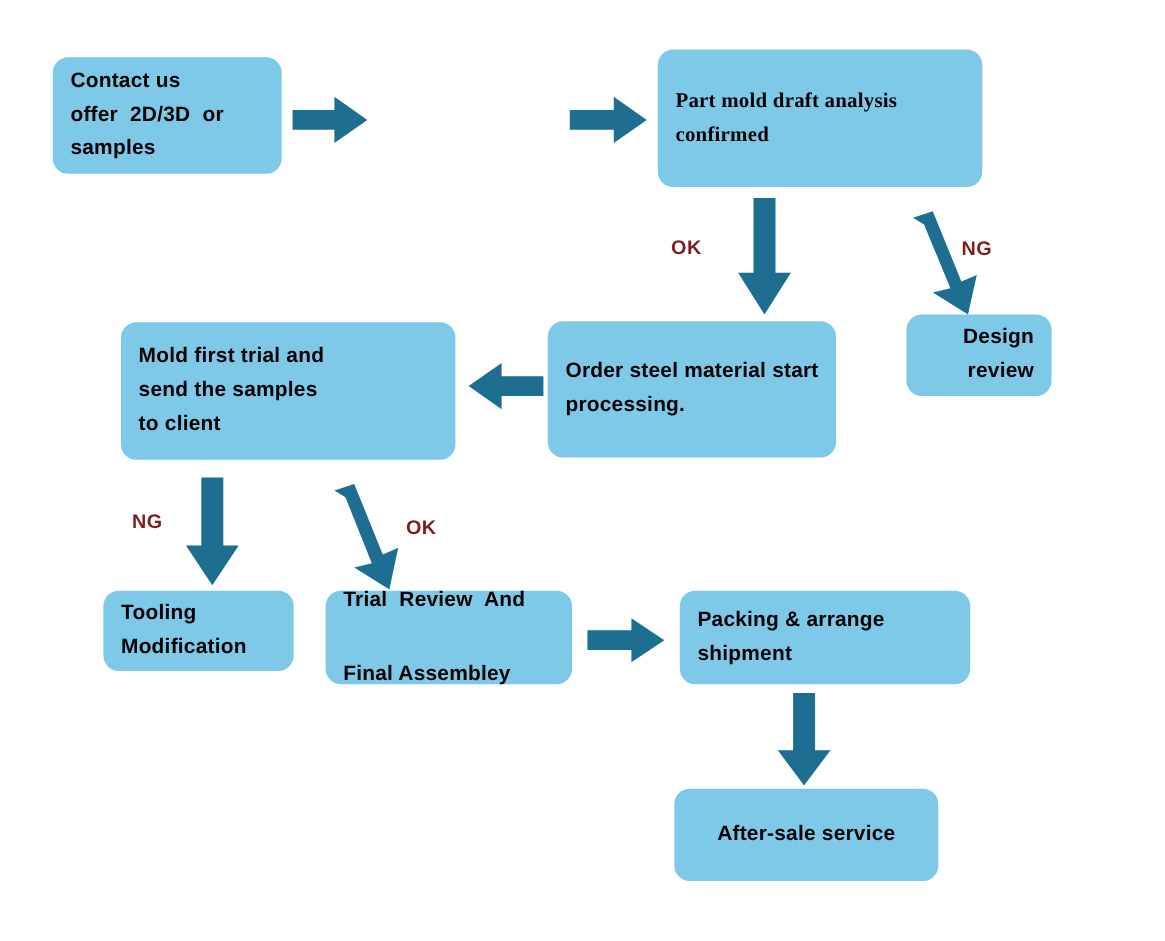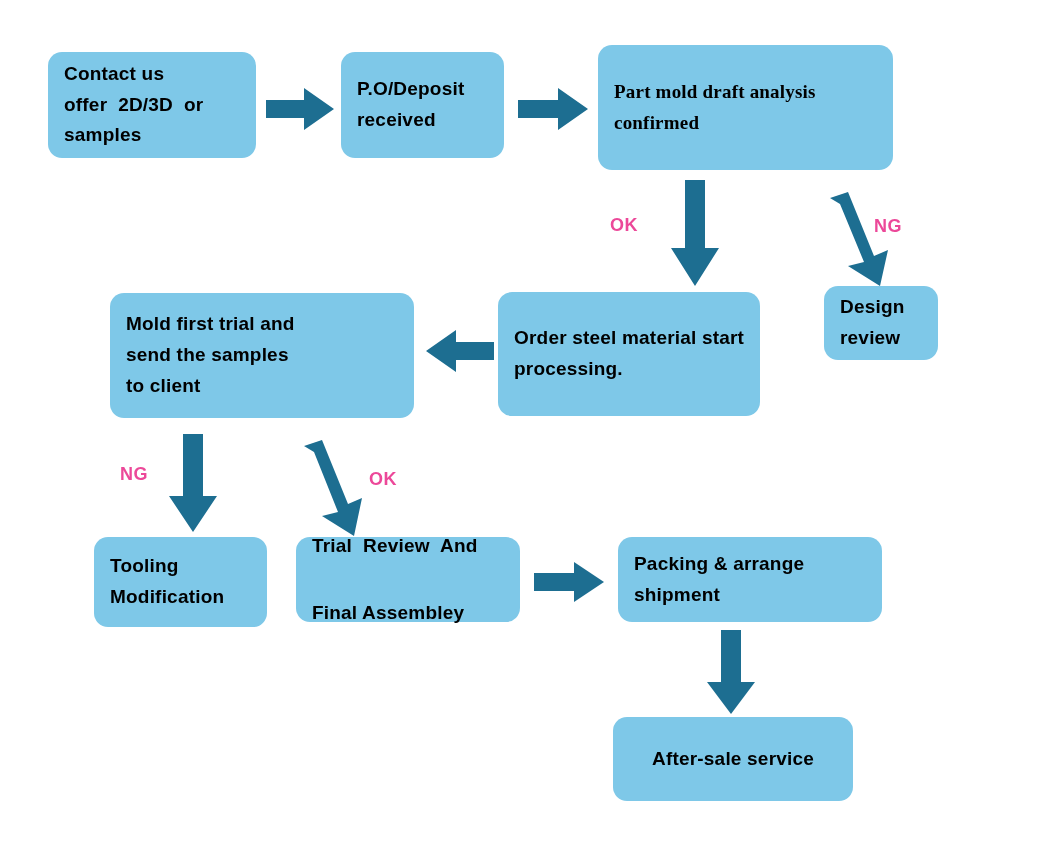--- a/index.html
+++ b/index.html
@@ -31,66 +31,62 @@
     letter-spacing: 0.2px;
     padding: 6px 16px;
     -webkit-font-smoothing: antialiased;
   }
   .node .ln { display: block; white-space: pre; }
   .node.center { align-items: center; text-align: center; }
   .edge-label {
     position: absolute;
     font-weight: bold;
     font-size: 18px;
-    color: #ec4899;
+    color: #7f1d1d;
     letter-spacing: 0.5px;
   }
   .arrow-svg {
     position: absolute;
     overflow: visible;
   }
 </style>
 </head>
 <body>
 
 <div id="canvas">
 
   <div class="node" style="left:48px; top:52px; width:208px; height:106px;">
     <span class="ln">Contact us</span>
     <span class="ln">offer  2D/3D  or</span>
     <span class="ln">samples</span>
   </div>
 
-  <div class="node" style="left:341px; top:52px; width:163px; height:106px;">
-    <span class="ln">P.O/Deposit</span>
-    <span class="ln">received</span>
-  </div>
 
   <div class="node" style="left:598px; top:45px; width:295px; height:125px;font-family:Liberation Serif, serif;">
     <span class="ln">Part mold draft analysis</span>
     <span class="ln">confirmed</span>
   </div>
 
-  <div class="node" style="left:824px; top:286px; width:114px; height:74px;">
+  <div class="node" style="left:824px; top:286px; width:132px; height:74px;align-items:flex-end;">
     <span class="ln">Design</span>
     <span class="ln">review</span>
   </div>
 
   <div class="node" style="left:498px; top:292px; width:262px; height:124px;">
     <span class="ln">Order steel material start</span>
     <span class="ln">processing.</span>
   </div>
 
   <div class="node" style="left:110px; top:293px; width:304px; height:125px;">
     <span class="ln">Mold first trial and</span>
     <span class="ln">send the samples</span>
     <span class="ln">to client</span>
   </div>
 
-  <div class="node" style="left:94px; top:537px; width:173px; height:90px;">
+  <div class="node" style="left:94px; top:537px; width:173px; height:73px;">
     <span class="ln">Tooling</span>
     <span class="ln">Modification</span>
   </div>
 
   <div class="node" style="left:296px; top:537px; width:224px; height:85px;gap:36px;">
     <span class="ln">Trial  Review  And</span>
     <span class="ln">Final Assembley</span>
   </div>
 
   <div class="node" style="left:618px; top:537px; width:264px; height:85px;">

